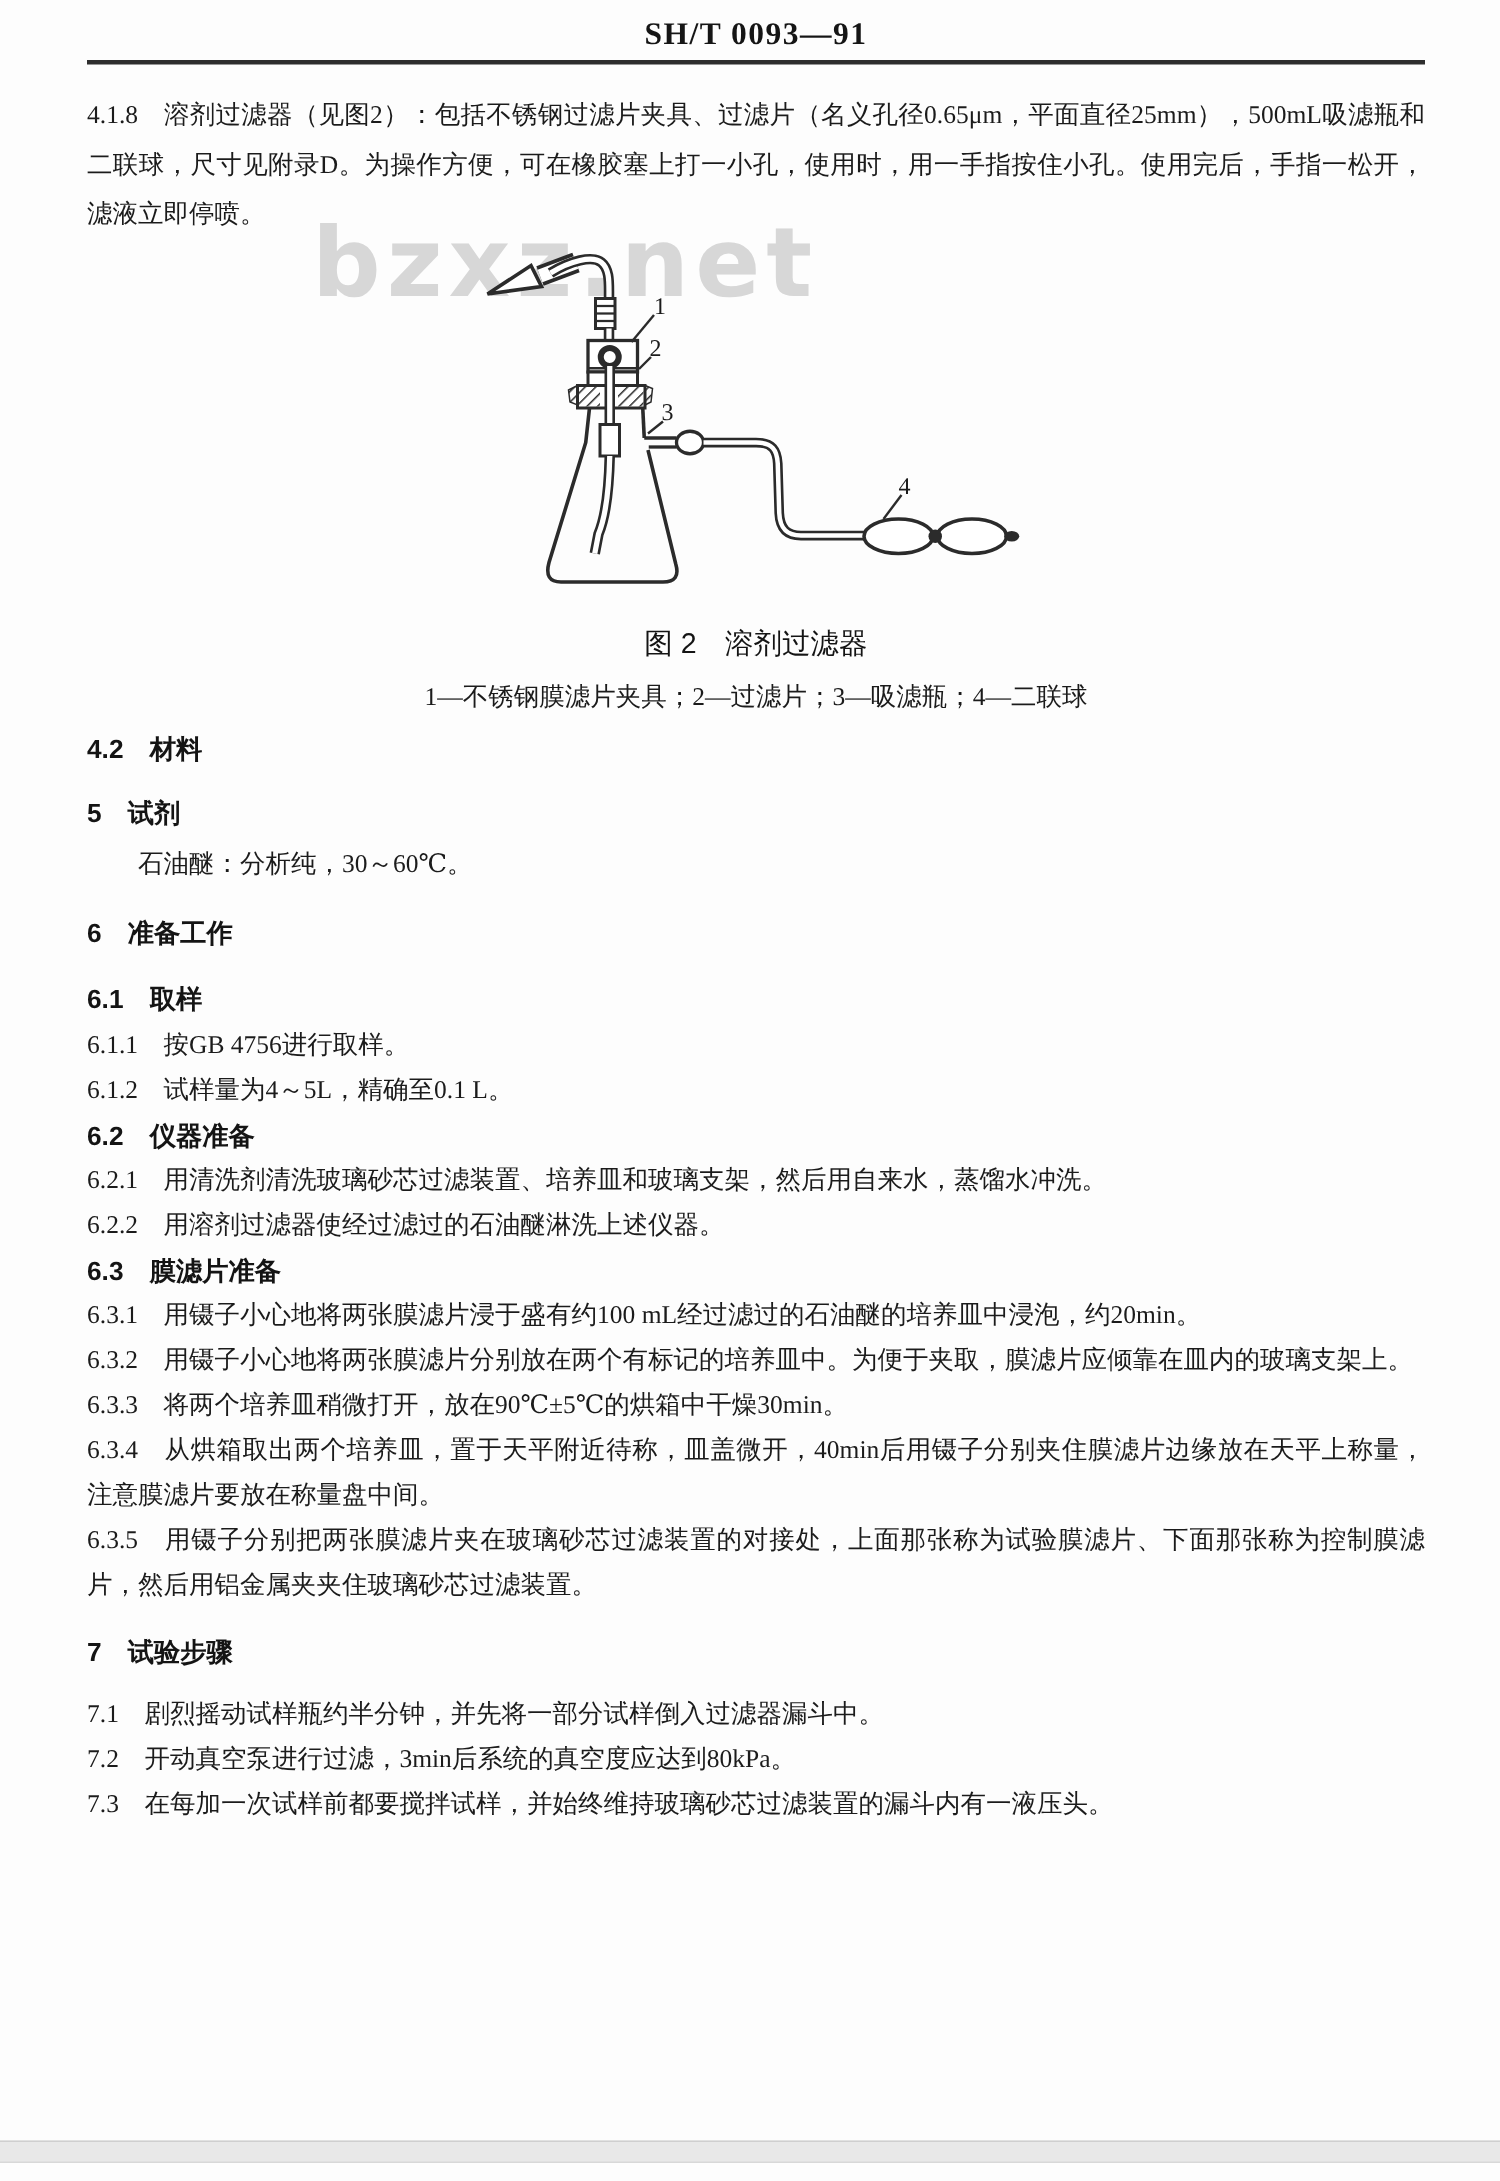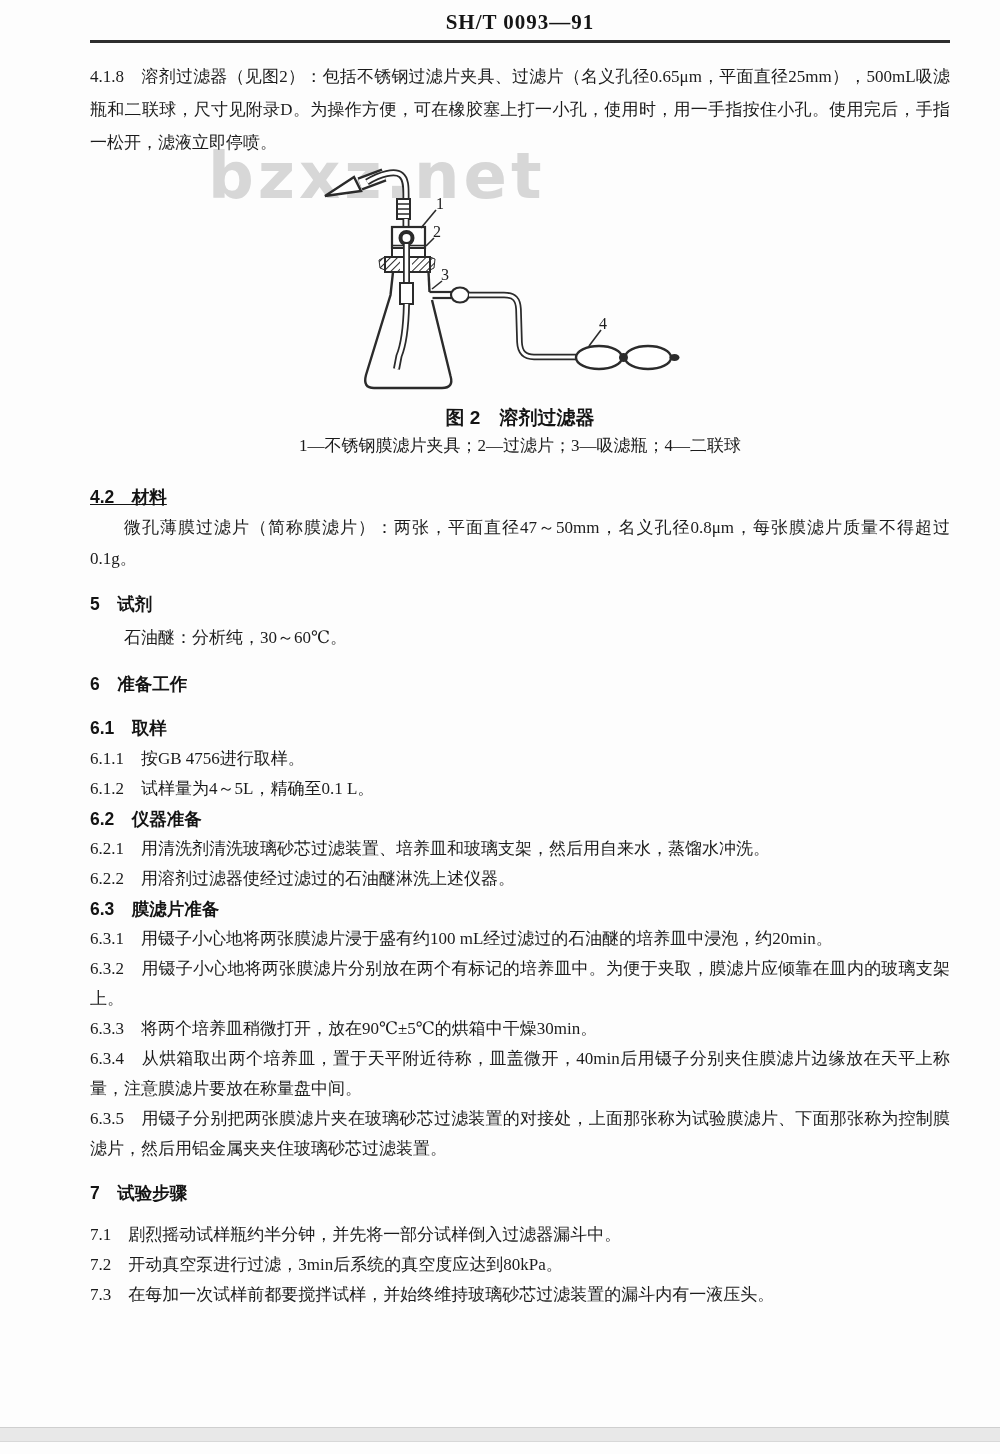--- a/index.html
+++ b/index.html
@@ -2,39 +2,39 @@
 <html><head>
 <meta charset="utf-8">
 <style>
   html,body { margin:0; padding:0; background:#ffffff; }
   .page {
     position:relative; width:1000px; height:1454px;
     background:#fdfdfd; overflow:hidden;
     font-family:"Liberation Serif","DejaVu Serif",serif;
     color:#1b1b1b;
   }
-  .content { position:absolute; left:0; top:0; right:0; z-index:2; padding:0 50px 0 90px; }
+  .content { position:absolute; left:0; top:0; right:0; z-index:2; padding:0 50px 0 58px; }
   .doc-code {
     text-align:center; font-weight:bold; font-size:21px; letter-spacing:1px;
     padding-top:10px; line-height:24px; color:#151515;
   }
   .header-rule { height:3px; background:#2e2e2e; margin-top:6px; }
 
   .para { font-size:17px; line-height:30px; text-align:justify; margin:0; color:#1b1b1b; }
   .heading { font-size:17.5px; font-weight:bold; margin:0; line-height:26px;
              font-family:"Liberation Sans","DejaVu Sans",sans-serif; color:#141414; }
   .indent { text-indent:34px; }
 
   .p418 { margin-top:17px; line-height:33px; }
   .fig-spacer { height:246px; }
-  .fig-caption { text-align:center; font-weight:bold; font-size:19px; margin:0; line-height:26px;
+  .fig-caption { text-align:center; font-weight:normal; font-size:19px; margin:12px; line-height:26px;
                  font-family:"Liberation Sans","DejaVu Sans",sans-serif; color:#141414; }
   .fig-legend { text-align:center; font-size:17px; margin:5px 0 0 0; line-height:20px; }
 
-  .h42 { margin-top:28px;text-decoration:underline; }
+  .h42 { margin-top:11px; }
   .p42 { margin-top:2px; line-height:31px; }
   .h5  { margin-top:17px; }
   .p5  { margin-top:8px; line-height:26px; }
   .h6  { margin-top:20px; }
   .h61 { margin-top:18px; }
   .p611{ margin-top:3px; }
   .h62, .h63 { line-height:30px; }
   .h7  { margin-top:16px; }
   .p71 { margin-top:14px; }
   .page-num { text-align:right; font-size:17px; margin-top:6px; line-height:22px; }
@@ -142,21 +142,20 @@
     <div class="doc-code">SH/T 0093—91</div>
     <div class="header-rule"></div>
 
     <p class="para p418">4.1.8　溶剂过滤器（见图2）：包括不锈钢过滤片夹具、过滤片（名义孔径0.65μm，平面直径25mm），500mL吸滤瓶和二联球，尺寸见附录D。为操作方便，可在橡胶塞上打一小孔，使用时，用一手指按住小孔。使用完后，手指一松开，滤液立即停喷。</p>
 
     <div class="fig-spacer"></div>
     <p class="fig-caption">图 2　溶剂过滤器</p>
     <p class="fig-legend">1—不锈钢膜滤片夹具；2—过滤片；3—吸滤瓶；4—二联球</p>
 
     <p class="heading h42">4.2　材料</p>
-    <p class="para p42 indent">微孔薄膜过滤片（简称膜滤片）：两张，平面直径47～50mm，名义孔径0.8μm，每张膜滤片质量不得超过0.1g。</p>
 
     <p class="heading h5">5　试剂</p>
     <p class="para p5 indent">石油醚：分析纯，30～60℃。</p>
 
     <p class="heading h6">6　准备工作</p>
     <p class="heading h61">6.1　取样</p>
     <p class="para p611">6.1.1　按GB 4756进行取样。</p>
     <p class="para">6.1.2　试样量为4～5L，精确至0.1 L。</p>
     <p class="heading h62">6.2　仪器准备</p>
     <p class="para">6.2.1　用清洗剂清洗玻璃砂芯过滤装置、培养皿和玻璃支架，然后用自来水，蒸馏水冲洗。</p>

